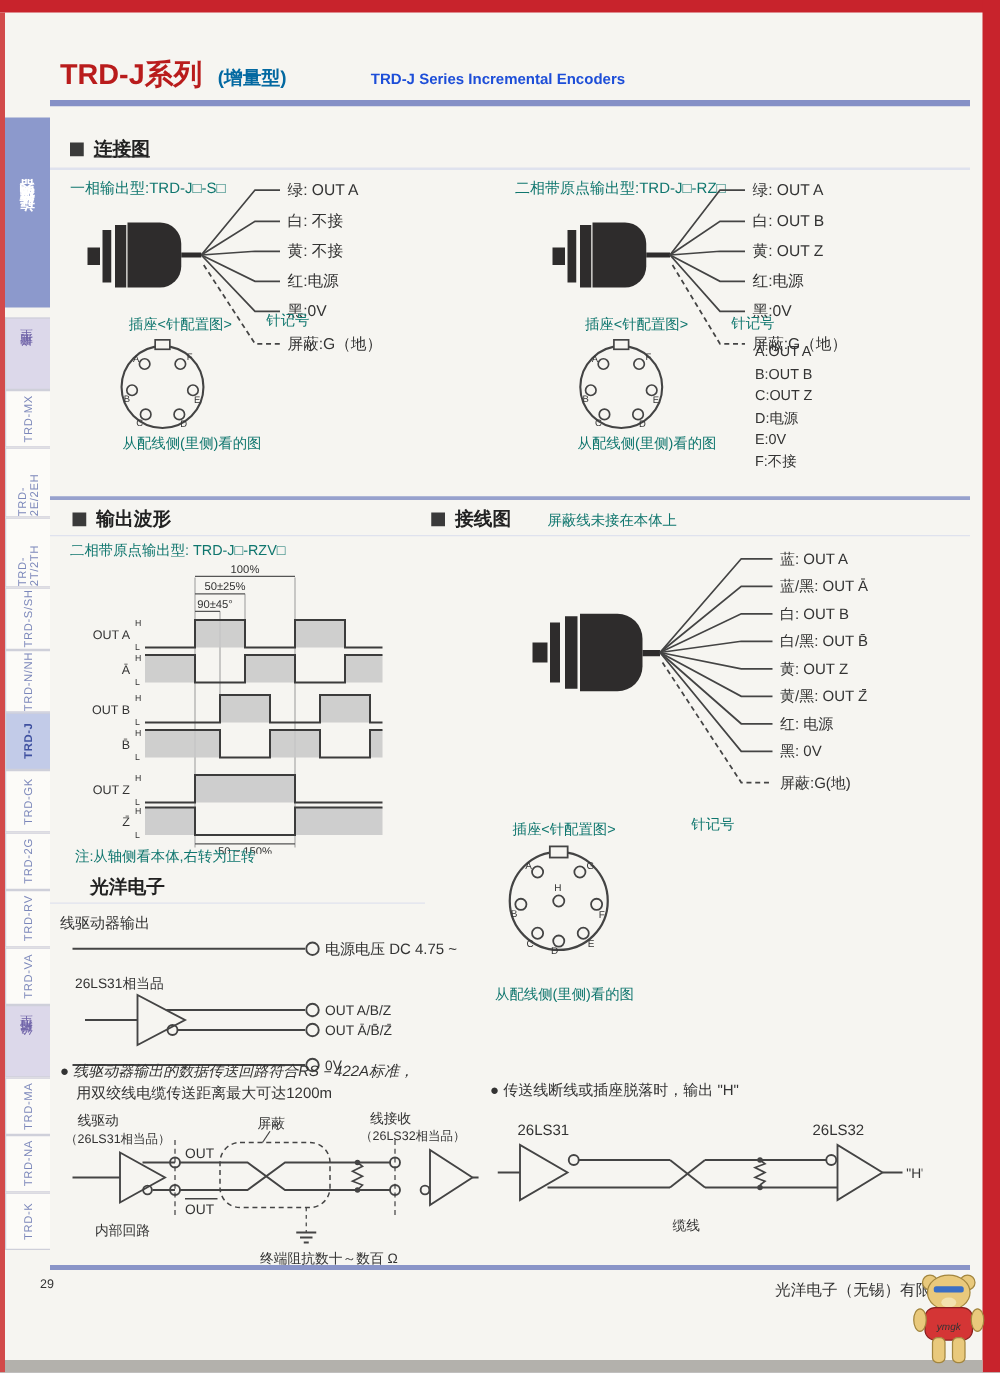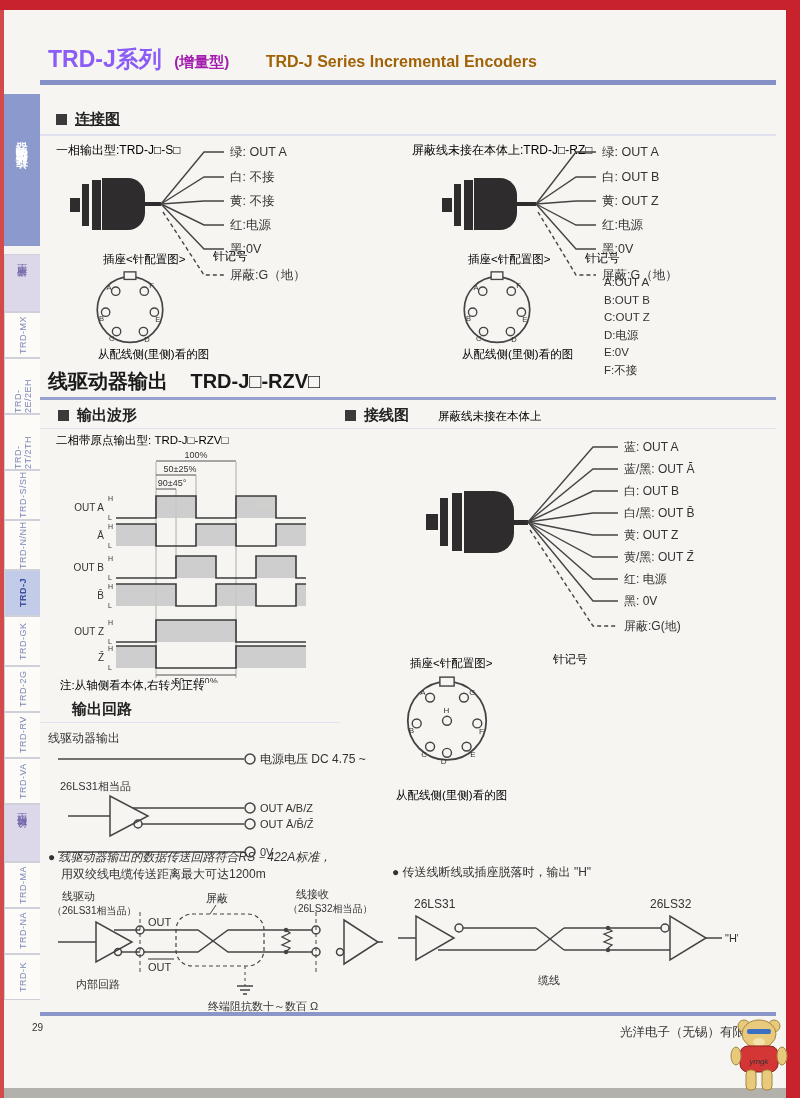--- a/index.html
+++ b/index.html
@@ -9,37 +9,37 @@
   .marker{display:inline-block;width:11px;height:11px;background:#3a3a3a;margin-right:8px;vertical-align:-1px;}
   .sec-title{font-size:15px;font-weight:bold;color:#222;}
   .faint-rule{background:#dfe2ee;height:2px;}
   .vtab{writing-mode:vertical-rl;transform:rotate(180deg);display:flex;align-items:center;justify-content:center;
         width:36px;box-sizing:border-box;background:#fcfbf8;border:1px solid #cfd0da;border-left:none;
         color:#7b87ba;font-size:9px;letter-spacing:.5px;}
   .vtab.cn{font-size:10px;letter-spacing:2px;background:#dcd8ea;color:#6f63a8;}
   .vtab.active{background:#c2cbe8;color:#3f51a0;font-weight:bold;}
   .vtab.group{background:#8c99cc;color:#fff;font-size:12px;font-weight:bold;letter-spacing:4px;border:none;}
   svg text{font-family:"Liberation Sans","DejaVu Sans",sans-serif;fill:#333;}
-  .small-note{font-size:11.5px;color:#000000;}
+  .small-note{font-size:11.5px;color:#0f766e;}
   .pin-list{font-size:11.5px;line-height:16.5px;white-space:pre-line;}
 </style>
 </head>
 <body>
 
 <div class="page">
 
   <div class="abs" style="left:0;top:0;width:800px;height:10px;background:#c8232c;"></div>
   <div class="abs" style="left:786px;top:0;width:14px;height:1098px;background:#c8232c;"></div>
   <div class="abs" style="left:0;top:10px;width:4px;height:1088px;background:#d24a4a;"></div>
   <div class="abs" style="left:4px;top:1088px;width:782px;height:10px;background:#b3b1ac;"></div>
 
   <div class="abs" style="left:48px;top:44px;white-space:nowrap;">
-    <span style="font-size:23px;font-weight:bold;color:#8b5cf6;">TRD-J系列</span>
-    <span style="font-size:15px;font-weight:bold;color:#a21caf;margin-left:8px;">(增量型)</span>
-    <span style="font-size:16px;font-weight:bold;color:#a16207;margin-left:32px;">TRD-J  Series Incremental Encoders</span>
+    <span style="font-size:23px;font-weight:bold;color:#b91c1c;">TRD-J系列</span>
+    <span style="font-size:15px;font-weight:bold;color:#0369a1;margin-left:8px;">(增量型)</span>
+    <span style="font-size:12px;font-weight:bold;color:#1d4ed8;margin-left:63px;">TRD-J  Series Incremental Encoders</span>
   </div>
   <div class="abs" style="left:40px;top:80px;width:736px;height:5px;background:#8590c6;"></div>
 
   <div class="abs" style="left:4px;top:94px;width:36px;">
     <div class="vtab group" style="height:152px;">旋转编码器</div>
     <div class="vtab cn" style="height:58px;margin-top:8px;">增量型</div>
     <div class="vtab" style="height:46px;">TRD-MX</div>
     <div class="vtab" style="height:56px;">TRD-2E/2EH</div>
     <div class="vtab" style="height:56px;">TRD-2T/2TH</div>
     <div class="vtab" style="height:50px;">TRD-S/SH</div>
@@ -54,21 +54,21 @@
     <div class="vtab" style="height:46px;">TRD-NA</div>
     <div class="vtab" style="height:46px;">TRD-K</div>
   </div>
 
   <div class="abs sec-title" style="left:56px;top:110px;text-decoration:underline;">
     <span class="marker"></span><span>连接图</span>
   </div>
   <div class="abs faint-rule" style="left:40px;top:134px;width:736px;"></div>
 
   <div class="abs small-note" style="left:56px;top:142px;font-size:12px;">一相输出型:TRD-J□-S□</div>
-  <div class="abs small-note" style="left:412px;top:142px;font-size:12px;">屏蔽线未接在本体上:TRD-J□-RZ□</div>
+  <div class="abs small-note" style="left:412px;top:142px;font-size:12px;">二相带原点输出型:TRD-J□-RZ□</div>
 
   <svg class="abs" style="left:56px;top:140px;" width="300" height="155" viewBox="0 0 300 155">
     <g fill="#2e2c2c">
       <rect x="14" y="58" width="10" height="14"></rect>
       <rect x="26" y="44" width="7" height="42"></rect>
       <rect x="36" y="40" width="9" height="50"></rect>
       <path d="M46,38 h26 a17,17 0 0 1 17,17 v18 a17,17 0 0 1 -17,17 h-26 z"></path>
       <rect x="89" y="62" width="16" height="4"></rect>
     </g>
     <g stroke="#444" stroke-width="1.4" fill="none">
@@ -162,24 +162,20 @@
   </svg>
   <div class="abs small-note" style="left:462px;top:347px;">从配线侧(里侧)看的图</div>
   <div class="abs small-note" style="left:585px;top:251px;">针记号</div>
   <div class="abs pin-list" style="left:604px;top:274px;line-height:17.5px;"><span>A:OUT A</span>
 <span>B:OUT B</span>
 <span>C:OUT Z</span>
 <span>D:电源</span>
 <span>E:0V</span>
 <span>F:不接</span></div>
 
-  <div class="abs" style="left:48px;top:368px;white-space:nowrap;">
-    <span style="font-size:20px;font-weight:bold;color:#1a1a1a;">线驱动器输出</span>
-    <span style="font-size:20px;font-weight:bold;color:#1a1a1a;margin-left:18px;">TRD-J□-RZV□</span>
-  </div>
   <div class="abs" style="left:40px;top:397px;width:736px;height:3px;background:#97a1cd;"></div>
 
   <div class="abs sec-title" style="left:58px;top:406px;">
     <span class="marker"></span><span>输出波形</span>
   </div>
   <div class="abs sec-title" style="left:345px;top:406px;">
     <span class="marker"></span><span>接线图</span>
   </div>
   <div class="abs small-note" style="left:438px;top:409px;">屏蔽线未接在本体上</div>
   <div class="abs faint-rule" style="left:40px;top:428px;width:736px;height:1px;"></div>
@@ -307,21 +303,21 @@
       <text x="91" y="72">F</text>
       <text x="26" y="98">C</text>
       <text x="48" y="105">D</text>
       <text x="81" y="98">E</text>
     </g>
   </svg>
   <div class="abs small-note" style="left:396px;top:788px;">从配线侧(里侧)看的图</div>
   <div class="abs small-note" style="left:553px;top:652px;">针记号</div>
 
   <div class="abs sec-title" style="left:72px;top:700px;">
-    <span>输出回路</span>
+    <span>光洋电子</span>
   </div>
   <div class="abs faint-rule" style="left:40px;top:722px;width:300px;height:1px;"></div>
   <div class="abs" style="left:48px;top:730px;font-size:12px;">线驱动器输出</div>
 
   <svg class="abs" style="left:48px;top:744px;" width="320" height="120" viewBox="0 0 320 120">
     <g stroke="#444" stroke-width="1.5" fill="none">
       <line x1="10" y1="15" x2="196" y2="15"></line>
         <circle cx="202" cy="15" r="5"></circle>
       <line x1="20" y1="72" x2="62" y2="72"></line>
       <path d="M62,52 L62,92 L100,72 Z"></path>

